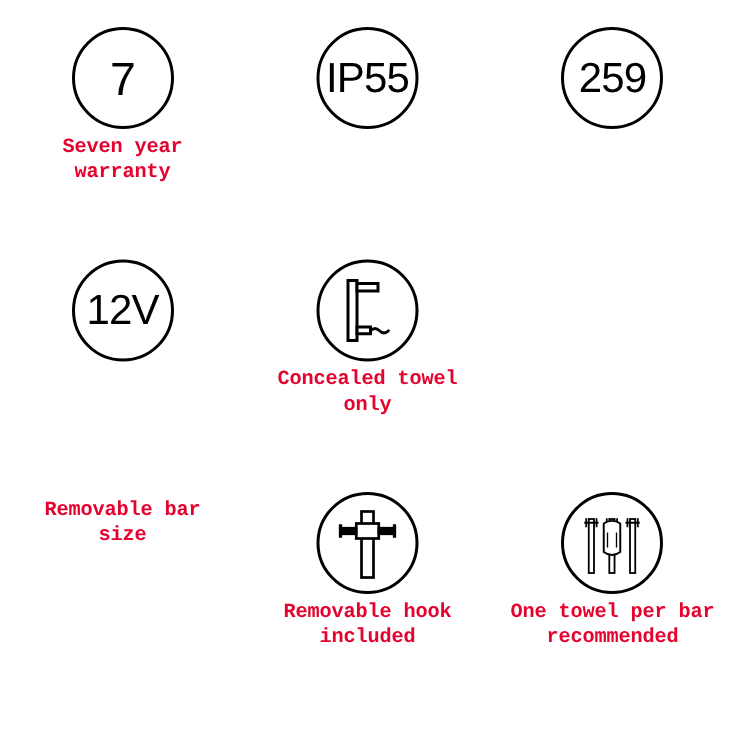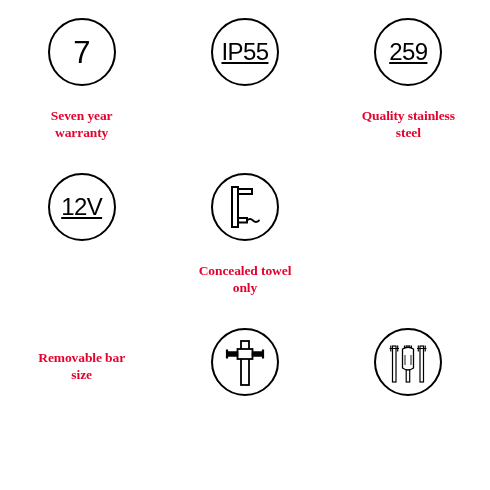--- a/index.html
+++ b/index.html
@@ -43,29 +43,28 @@
   }
   .icon-text {
     font-family: "Liberation Sans", sans-serif;
     font-size: 31px;
     font-weight: 400;
     color: #000000;
     line-height: 1;
     letter-spacing: -0.5px;
   }
   .icon-text.small {
-    font-size: 24px;
+    font-size: 28px;
     letter-spacing: -0.6px;
-    text-decoration: underline;
   }
   .caption {
-    margin-top: 21px;
+    margin-top: 4px;
     text-align: center;
     color: #e4032e;
-    font-family: Liberation Serif, serif;
+    font-family: Liberation Mono, monospace;
     font-size: 13.5px;
     font-weight: bold;
     line-height: 1.28;
     letter-spacing: -0.1px;
     white-space: pre-line;
   }
   svg.glyph {
     display: block;
   }
 </style>
@@ -85,22 +84,20 @@
   <div class="feature-cell">
     <div class="icon-circle">
       <span class="icon-text small">IP55</span>
     </div>
   </div>
 
   <div class="feature-cell">
     <div class="icon-circle">
       <span class="icon-text small">259</span>
     </div>
-    <div class="caption">Quality stainless
-steel</div>
   </div>
 
   <div class="feature-cell">
     <div class="icon-circle">
       <span class="icon-text small">12V</span>
     </div>
   </div>
 
   <div class="feature-cell">
     <div class="icon-circle">
@@ -135,34 +132,38 @@
 
         <rect x="23.5" y="18" width="15" height="10" fill="#ffffff" stroke="#000000" stroke-width="1.8"></rect>
 
         <rect x="13" y="21" width="10.5" height="4" fill="#000000" stroke="#000000" stroke-width="1.5"></rect>
         <line x1="13" y1="18.5" x2="13" y2="27.5" stroke="#000000" stroke-width="2.2"></line>
 
         <rect x="38.5" y="21" width="10.5" height="4" fill="#000000" stroke="#000000" stroke-width="1.5"></rect>
         <line x1="49" y1="18.5" x2="49" y2="27.5" stroke="#000000" stroke-width="2.2"></line>
       </svg>
     </div>
+    <div class="caption">Removable hook
+included</div>
   </div>
 
   <div class="feature-cell">
     <div class="icon-circle">
       <svg class="glyph" width="62" height="62" viewBox="0 0 62 62">
 
         <rect x="15.5" y="15" width="3.5" height="36" fill="#ffffff" stroke="#000000" stroke-width="1.2"></rect>
         <path d="M12.5 17.5 L22 17.5 M13.8 14.5 L13.8 20.5 M20.7 14.5 L20.7 20.5" stroke="#000000" stroke-width="1.2" fill="none"></path>
 
         <rect x="29.2" y="15" width="3.5" height="36" fill="#ffffff" stroke="#000000" stroke-width="1.2"></rect>
         <path d="M26.2 17.5 L35.7 17.5 M27.5 14.5 L27.5 20.5 M34.4 14.5 L34.4 20.5" stroke="#000000" stroke-width="1.2" fill="none"></path>
 
         <rect x="43" y="15" width="3.5" height="36" fill="#ffffff" stroke="#000000" stroke-width="1.2"></rect>
         <path d="M40 17.5 L49.5 17.5 M41.3 14.5 L41.3 20.5 M48.2 14.5 L48.2 20.5" stroke="#000000" stroke-width="1.2" fill="none"></path>
 
         <path d="M25.5 18 L25.5 37 Q31 41 36.5 37 L36.5 18 Q31 14.5 25.5 18 Z" fill="#ffffff" stroke="#000000" stroke-width="1.3"></path>
         <path d="M28 24 L28 34 M34 24 L34 34" stroke="#000000" stroke-width="0.9"></path>
       </svg>
     </div>
+    <div class="caption">One towel per bar
+recommended</div>
   </div>
 
 </div>
 
 </body></html>

